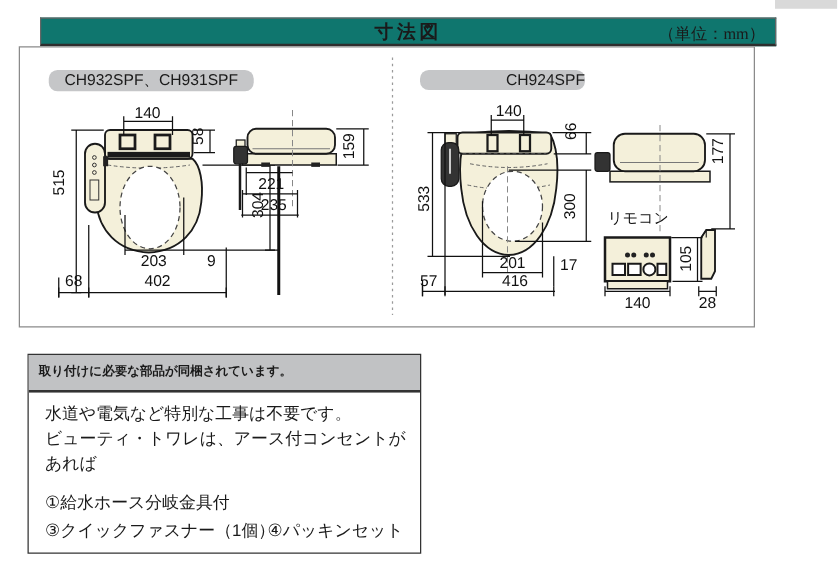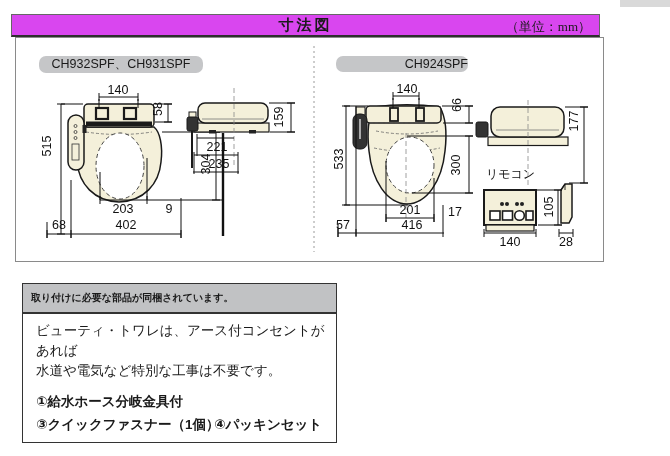--- a/index.html
+++ b/index.html
@@ -1,21 +1,21 @@
 <!DOCTYPE html>
 <html><head>
 <meta charset="utf-8">
 <style>
   html,body{margin:0;padding:0;background:#fff;}
   #page{position:relative;width:670px;height:456px;background:#fff;overflow:hidden;
         font-family:"Liberation Sans","DejaVu Sans",sans-serif;color:#111;}
   .edge-strip{position:absolute;left:620px;top:0;width:50px;height:7px;background:#d9d9d9;}
   
-  .hdr-bar{position:absolute;left:11px;top:14px;width:587px;height:20px;
-           background:#d946ef;border:1px solid #666;border-bottom:2px solid #2e2e2e;}
+  .hdr-bar{position:absolute;left:32px;top:14px;width:587px;height:20px;
+           background:#0f766e;border:1px solid #666;border-bottom:2px solid #2e2e2e;}
   .hdr-title{position:absolute;left:0;right:0;top:1px;text-align:center;
              font-size:15px;font-weight:bold;letter-spacing:3px;color:#1a1a1a;}
   .hdr-unit{position:absolute;right:8px;top:3px;font-size:13px;color:#1a1a1a;font-family:Liberation Serif, serif;}
   
   .main-box{position:absolute;left:15px;top:37px;width:587px;height:223px;
             background:#fff;border:1px solid #8a8a8a;}
   .pill{position:absolute;background:#c5c6c8;border-radius:7px;text-align:center;
         font-size:12.5px;color:#1a1a1a;}
   .pill-left{left:23px;top:18px;width:164px;height:17px;line-height:17px;}
   .pill-right{left:320px;top:18px;width:132px;height:16px;line-height:16px;text-align:right;}
@@ -23,21 +23,21 @@
   
   .info-box{position:absolute;left:22px;top:283px;width:315px;height:160px;
             border:1px solid #333;background:#fff;box-sizing:border-box;}
   .info-hdr{height:28px;line-height:27px;background:#c1c2c4;border-bottom:2px solid #333;
             font-size:10px;font-weight:bold;padding-left:8px;color:#1a1a1a;white-space:nowrap;}
   .info-body{padding:7px 6px 0 13px;}
   .info-line{font-size:13.5px;line-height:20px;color:#1a1a1a;}
   .info-note{font-size:10.5px;line-height:15px;color:#1a1a1a;margin-top:1px;}
   .info-items{margin-top:9px;}
   .info-row{display:flex;line-height:23px;}
-  .info-item{font-size:13.5px;font-weight:bold;color:#1a1a1a;white-space:nowrap;}
+  .info-item{font-size:13.5px;font-weight:normal;color:#1a1a1a;white-space:nowrap;}
   .col1{width:178px;}
   
   text{font-family:"Liberation Sans","DejaVu Sans",sans-serif;font-size:12.5px;fill:#111;}
   .jp{font-size:12px;}
 </style>
 </head>
 <body>
 
 <div id="page">
 
@@ -188,22 +188,22 @@
       </g>
     </svg>
 
     <div class="pill pill-left">CH932SPF、CH931SPF</div>
     <div class="pill pill-right">CH924SPF</div>
   </div>
 
   <div class="info-box">
     <div class="info-hdr">取り付けに必要な部品が同梱されています。</div>
     <div class="info-body">
+      <div class="info-line">水道や電気など特別な工事は不要です。</div>
       <div class="info-line">ビューティ・トワレは、アース付コンセントがあれば</div>
-      <div class="info-line">水道や電気など特別な工事は不要です。</div>
       <div class="info-items">
         <div class="info-row">
           <div class="info-item col1">①給水ホース分岐金具付</div>
         </div>
         <div class="info-row">
           <div class="info-item col1">③クイックファスナー（1個）</div>
           <div class="info-item">④パッキンセット</div>
         </div>
       </div>
     </div>

